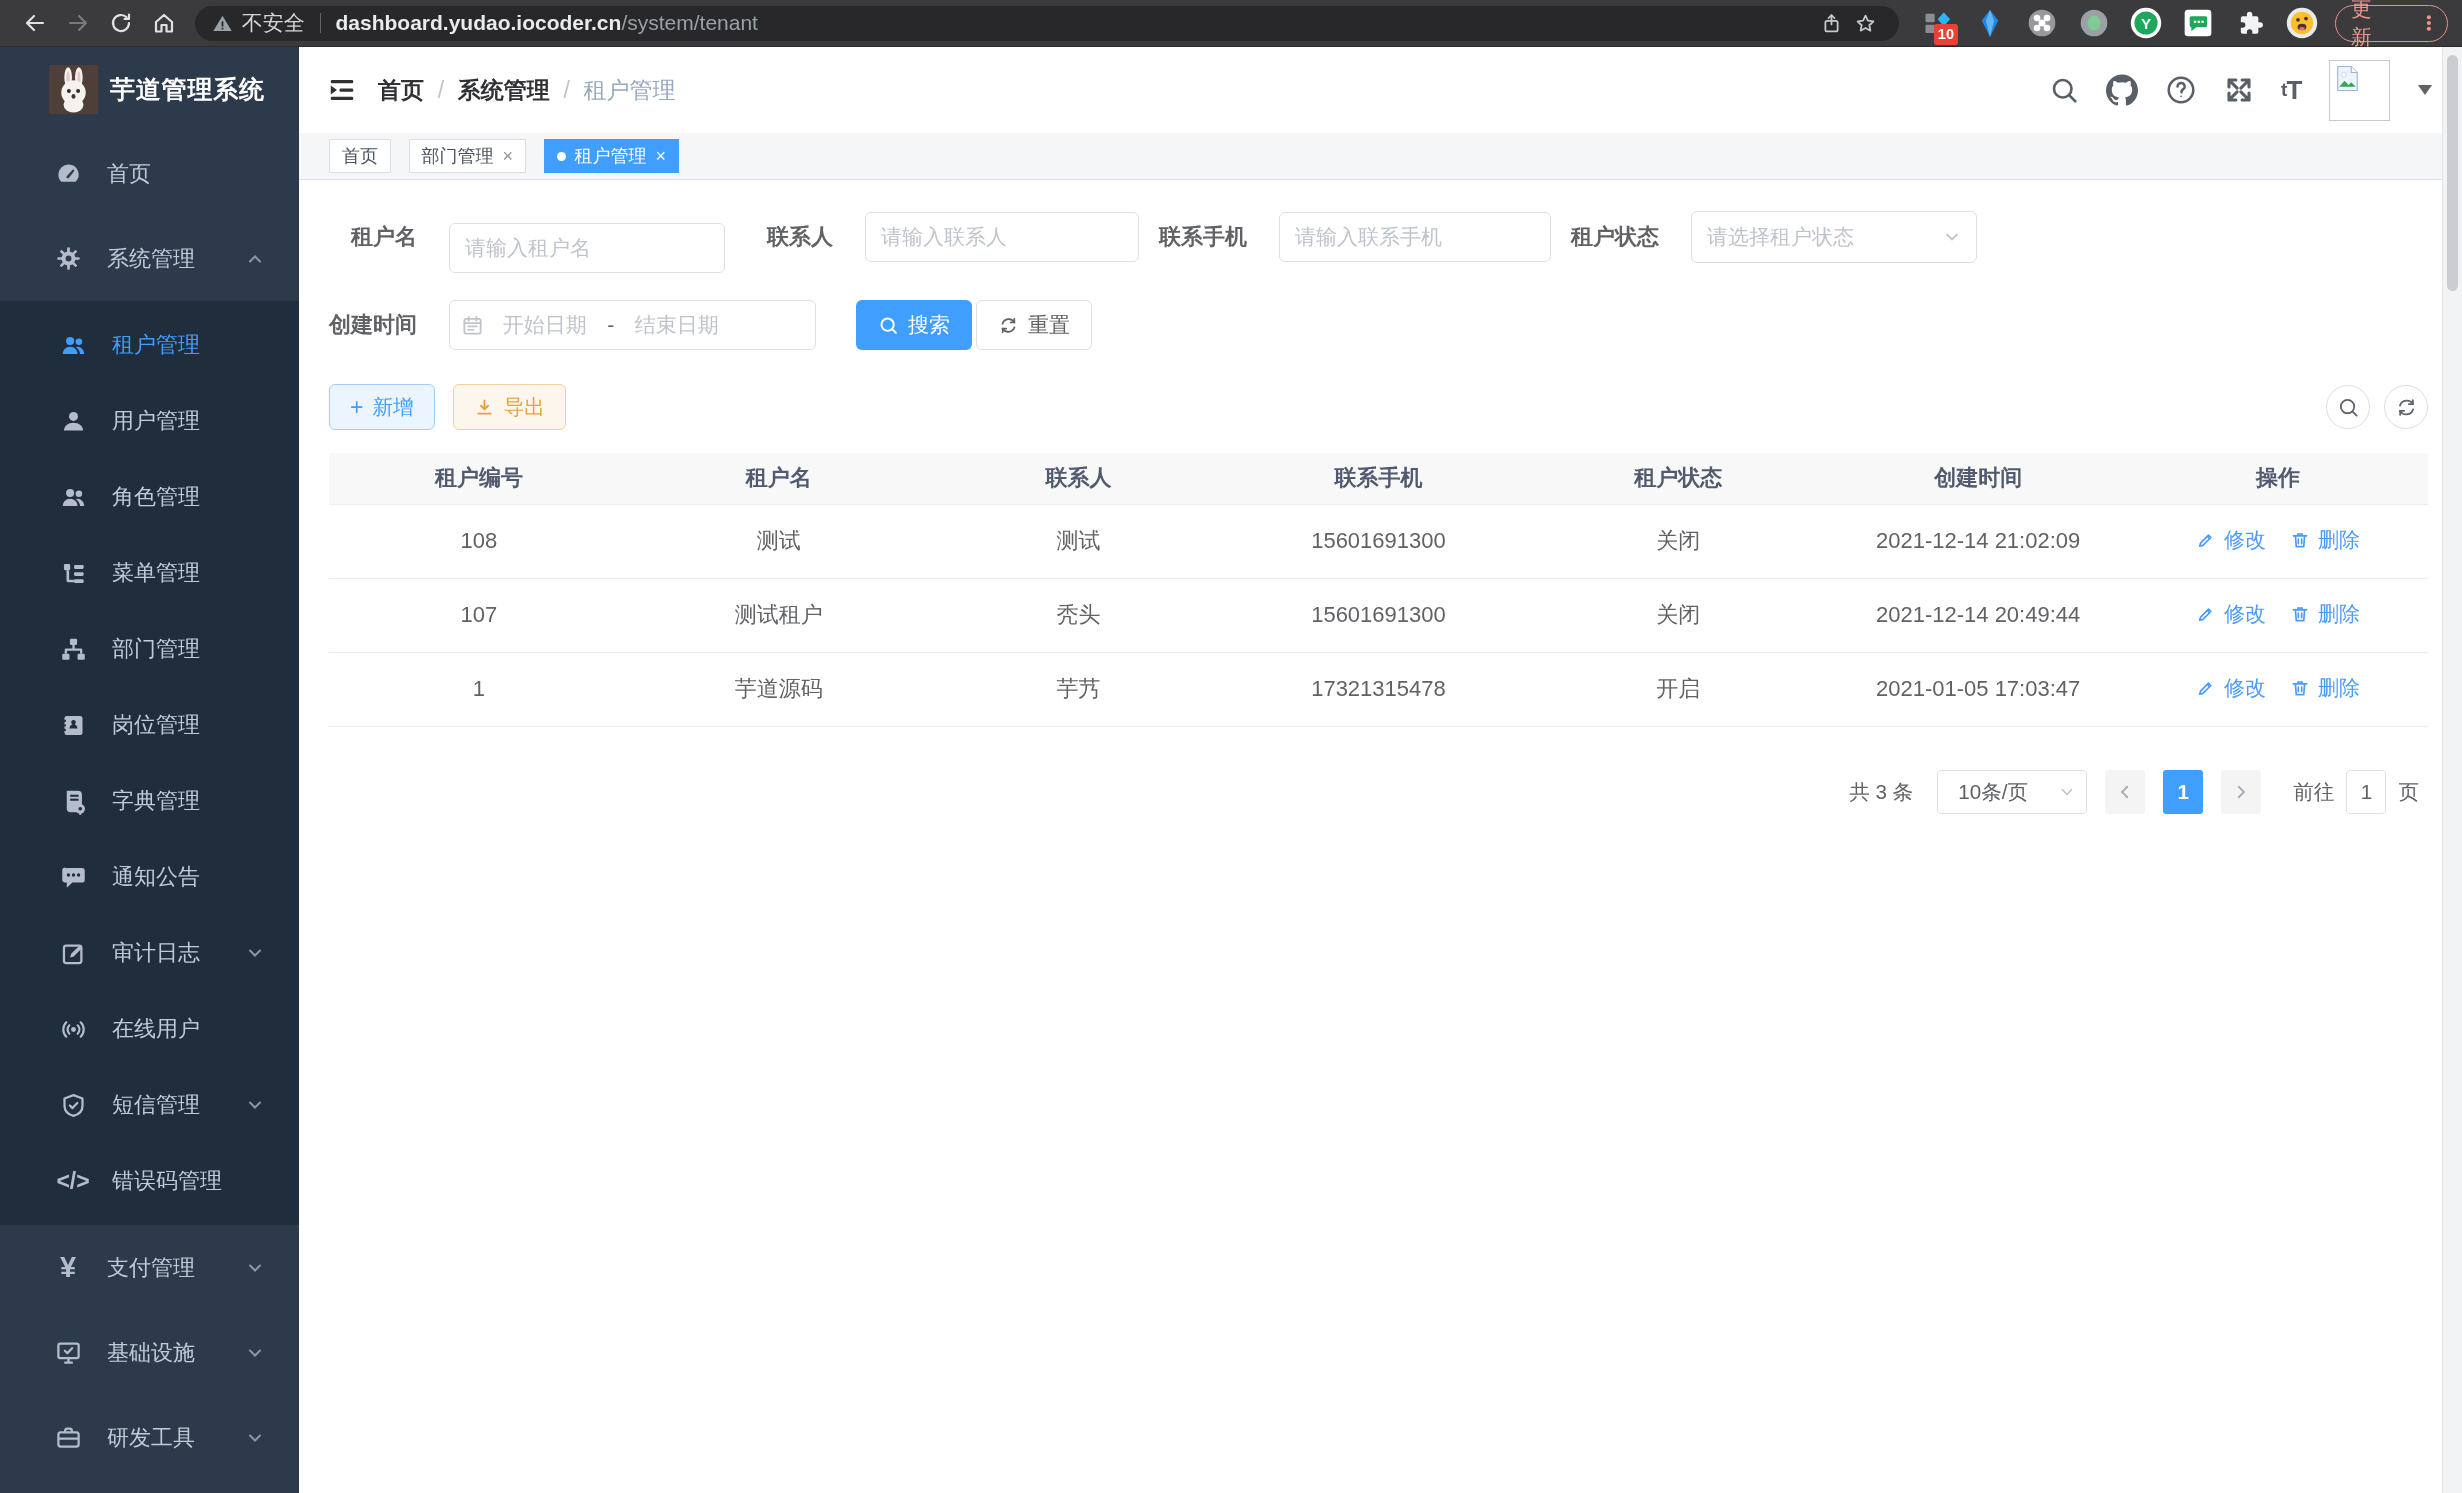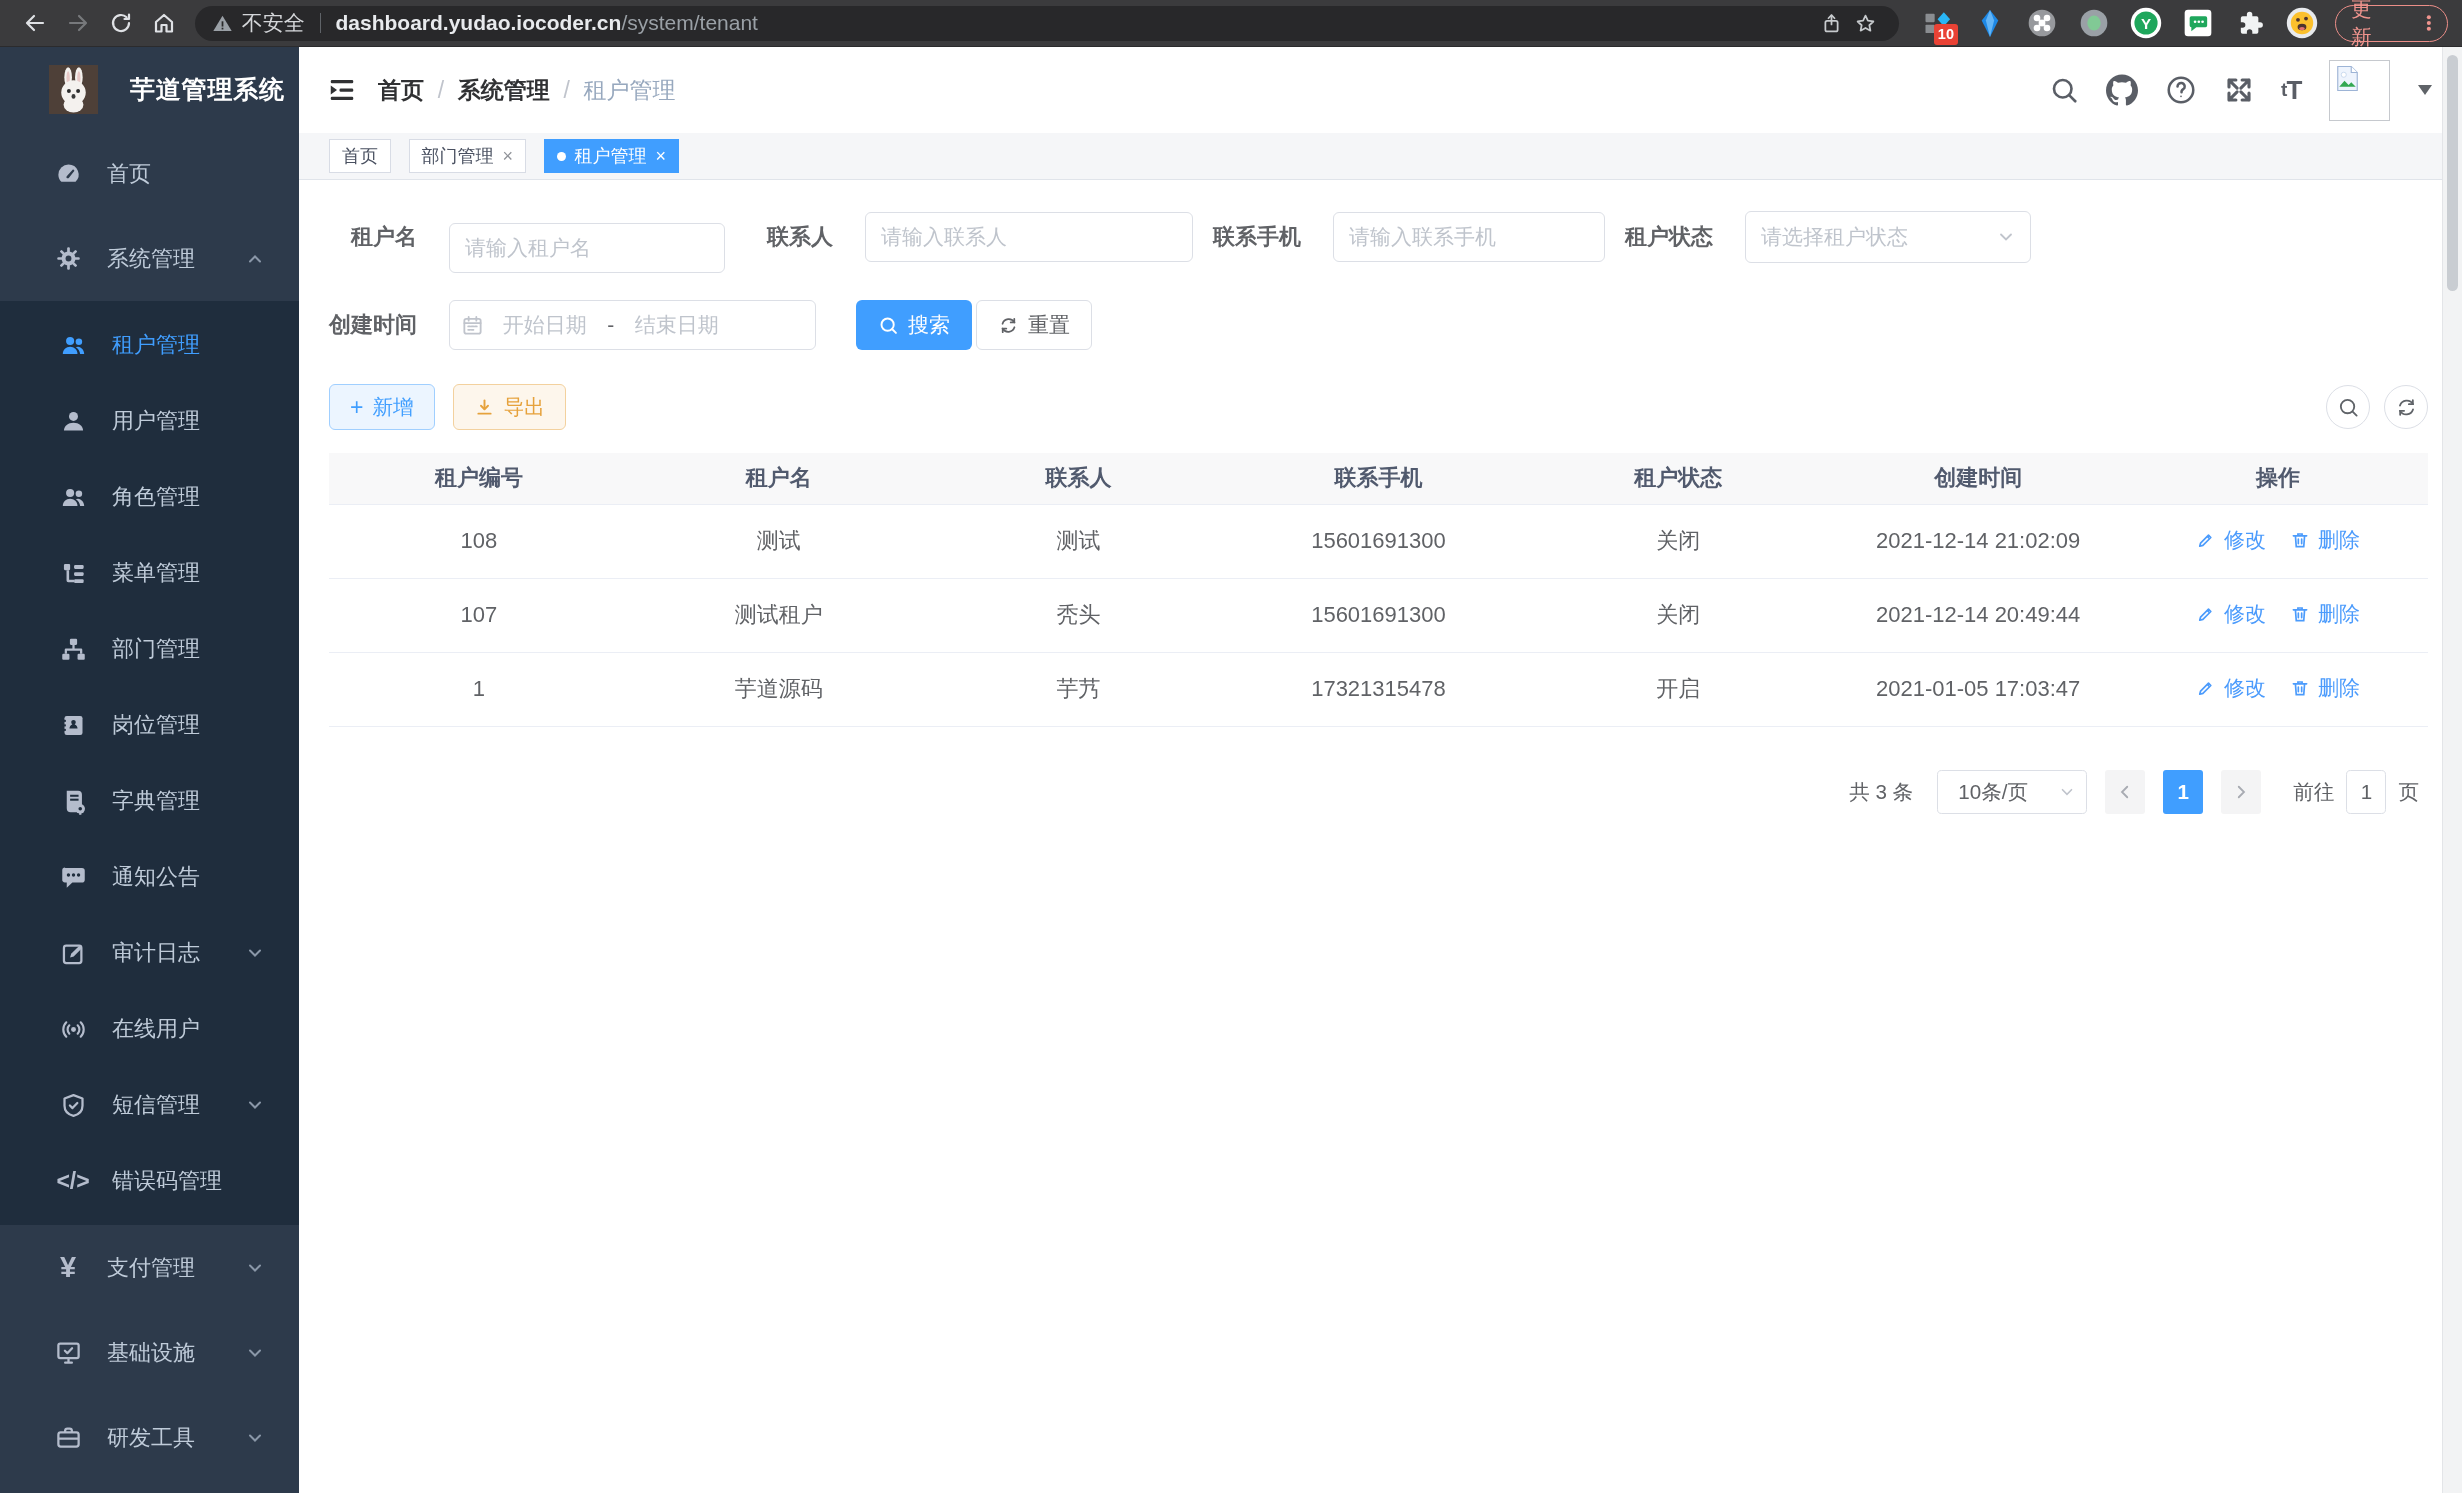--- a/index.html
+++ b/index.html
@@ -25,21 +25,21 @@
   .badge { position:absolute; left:12px; top:17px; background:#e94235; color:#fff; font-size:14.5px;
     line-height:1; padding:3px 3.8px; border-radius:3px; font-weight:700; }
   .update-chip { margin-left:17px; height:37px; border:1.9px solid #ec8e88; border-radius:20px;
     color:#f0948e; font-size:20.6px; display:flex; align-items:center; gap:27px; padding:0 9px 0 15px; }
 
   
   .app { position:absolute; top:47px; left:0; right:0; bottom:0; display:flex; background:#fff; }
 
   
   .sidebar { width:299px; flex:0 0 auto; background:#2d3a4b; color:#bfcbd9; overflow:hidden; }
-  .logo-row { height:84px; display:flex; align-items:center; padding-left:49px; gap:32px; }
+  .logo-row { height:84px; display:flex; align-items:center; padding-left:49px; gap:12px; }
   .logo-title { color:#fff; font-size:25px; font-weight:700; letter-spacing:0.8px; }
   .mi { height:85px; display:flex; align-items:center; padding:0 34px 0 53px; font-size:22px;
     color:#bfcbd9; cursor:pointer; }
   .mi .ic { width:30px; height:30px; display:flex; align-items:center; justify-content:center;
     margin-right:24px; color:#b4bccc; flex:0 0 auto; font-weight:700;}
   .mi .chev { margin-left:auto; color:#8a97a8; }
   .submenu { background:#1f2d3d; padding:6px 0; }
   .mi.sub { height:76px; padding-left:58px; }
   .mi.active { color:#409eff; }
   .mi.active .ic { color:#409eff; }
@@ -557,21 +557,21 @@
 
     <div class="content">
 
       <div class="frow frow1">
         <div class="ffield">
           <span class="flabel">租户名</span>
           <input class="tin" style="width: 276px; margin-top: 21px;" placeholder="请输入租户名">
         </div>
         <div class="ffield">
           <span class="flabel">联系人</span>
-          <input class="tin" style="width: 328px;" placeholder="请输入联系人">
+          <input class="tin" style="width: 274px;" placeholder="请输入联系人">
         </div>
         <div class="ffield">
           <span class="flabel">联系手机</span>
           <input class="tin" style="width: 272px;" placeholder="请输入联系手机">
         </div>
         <div class="ffield">
           <span class="flabel">租户状态</span>
           <div class="selbox" style="width:286px">
             <span>请选择租户状态</span>
             <svg width="20" height="20" viewBox="0 0 24 24" fill="none" stroke="#c0c4cc" stroke-width="2.2" stroke-linecap="round">

